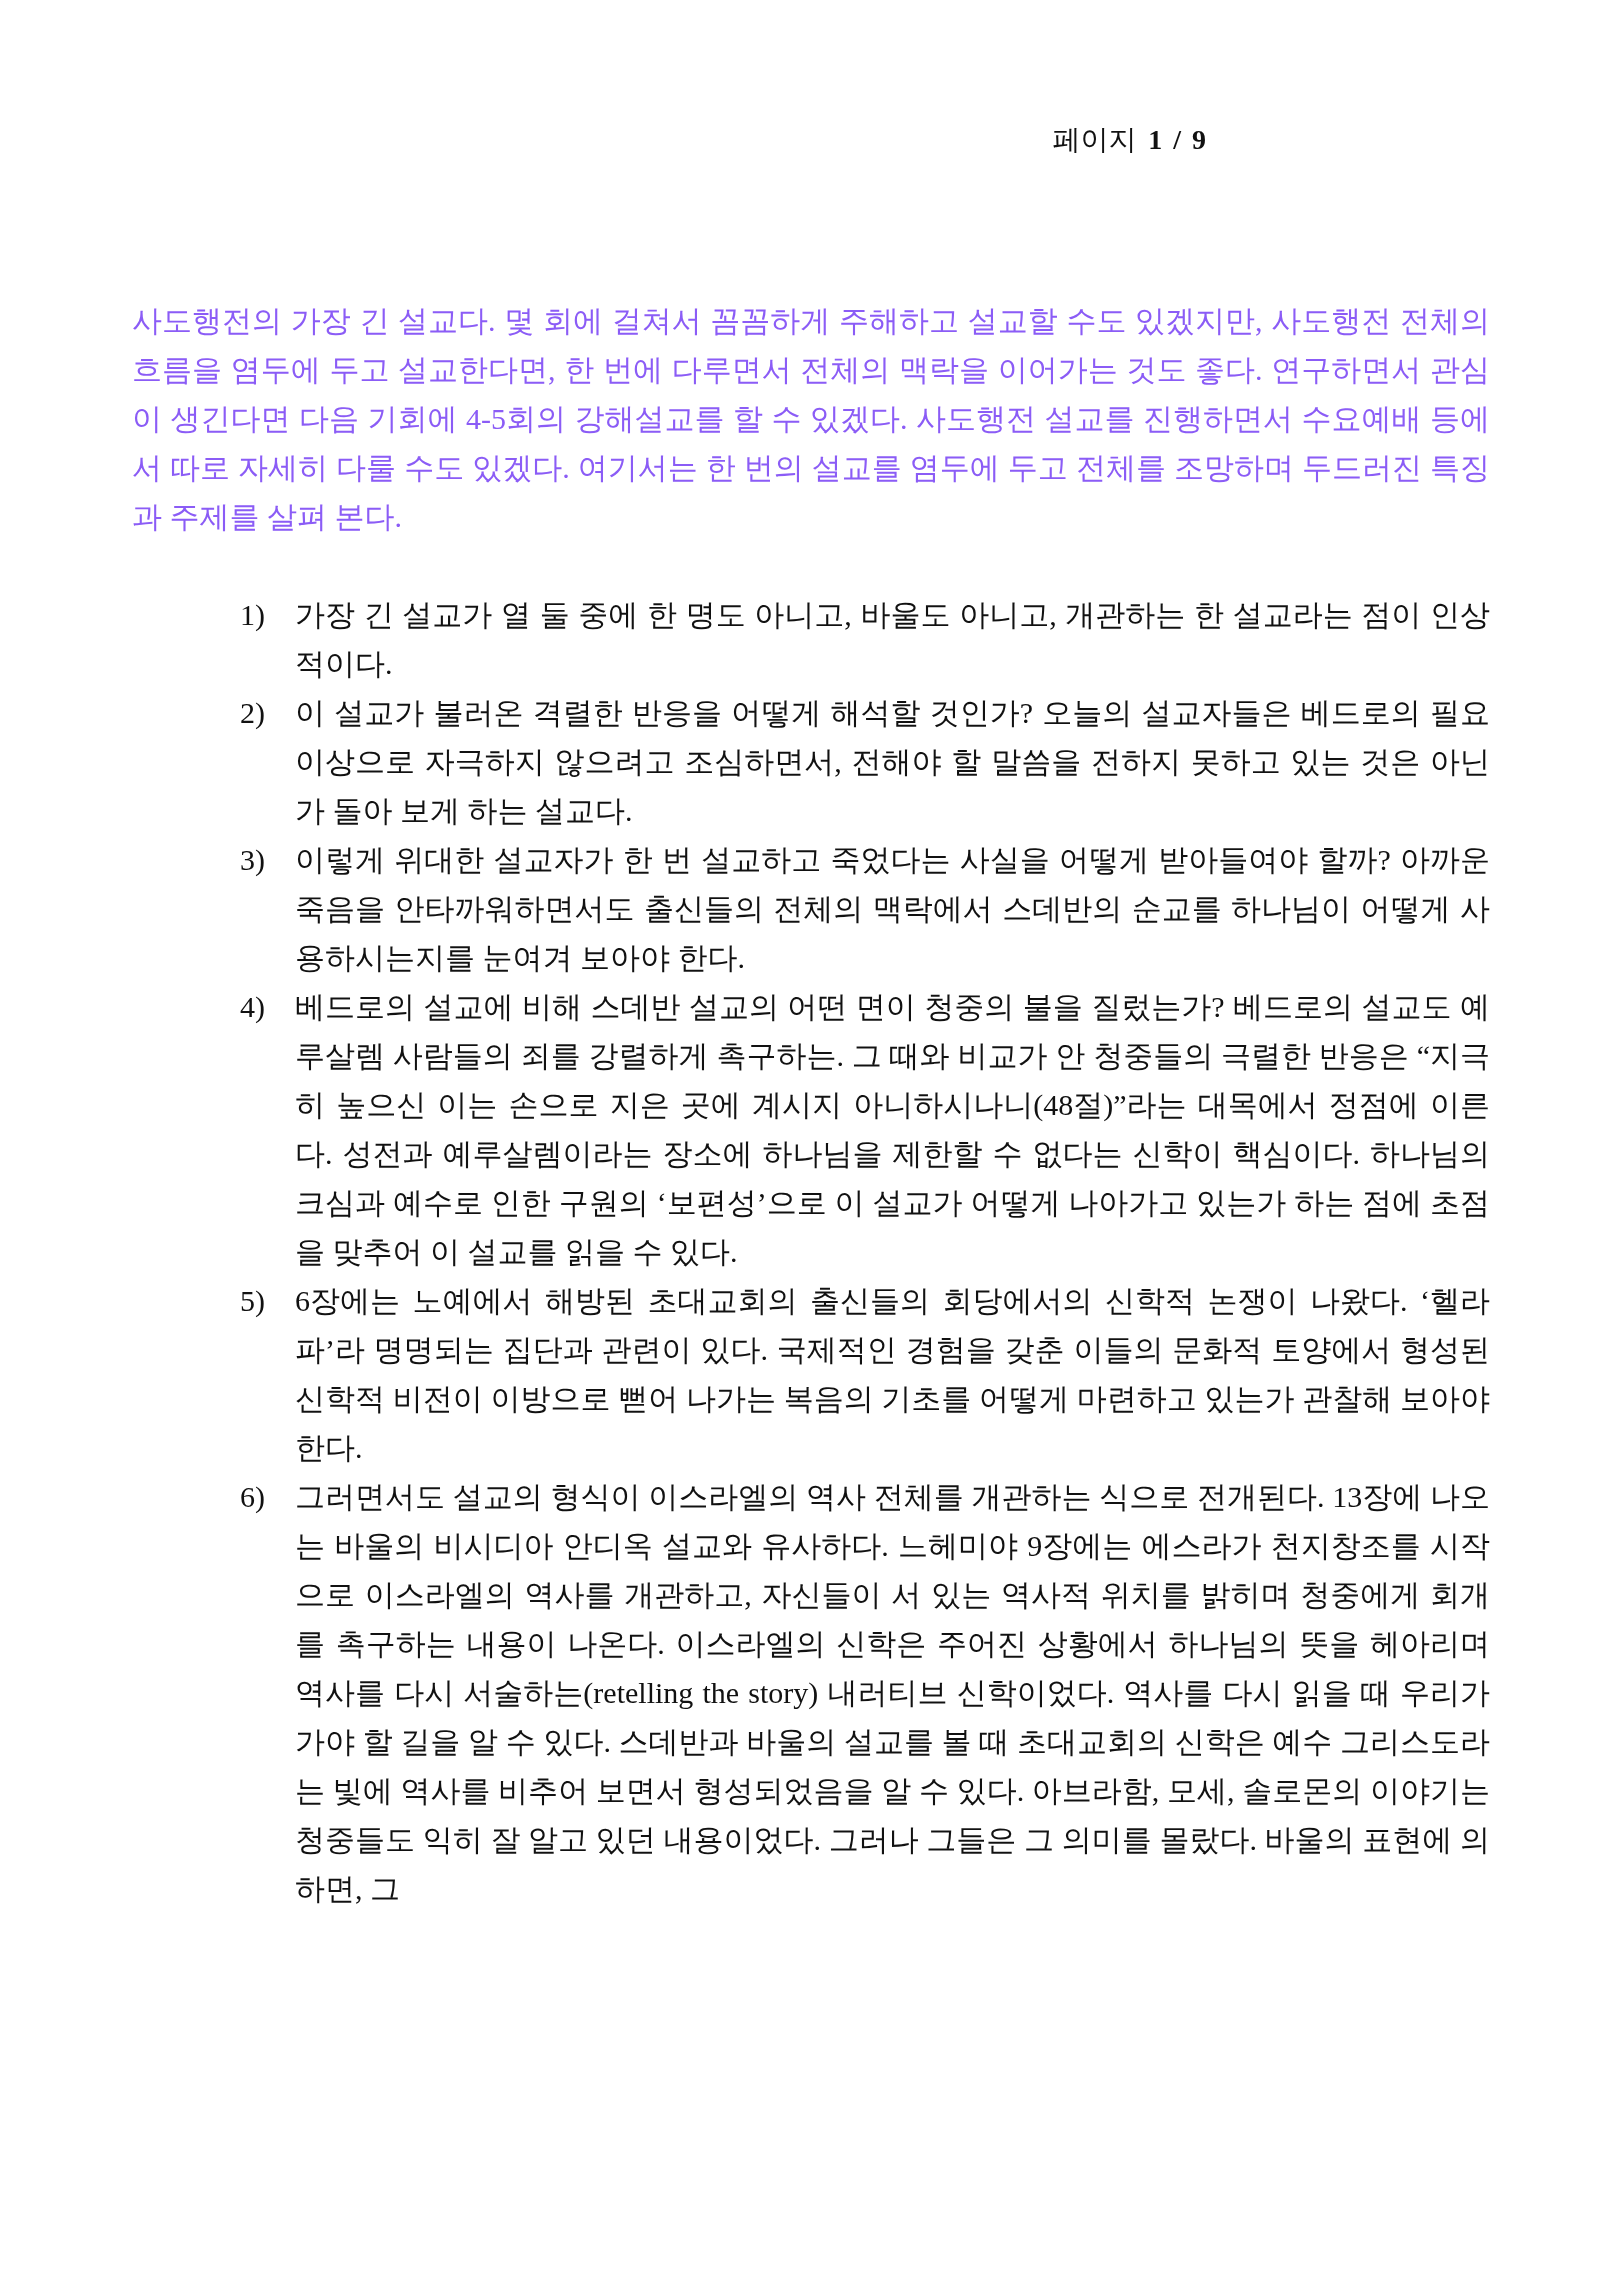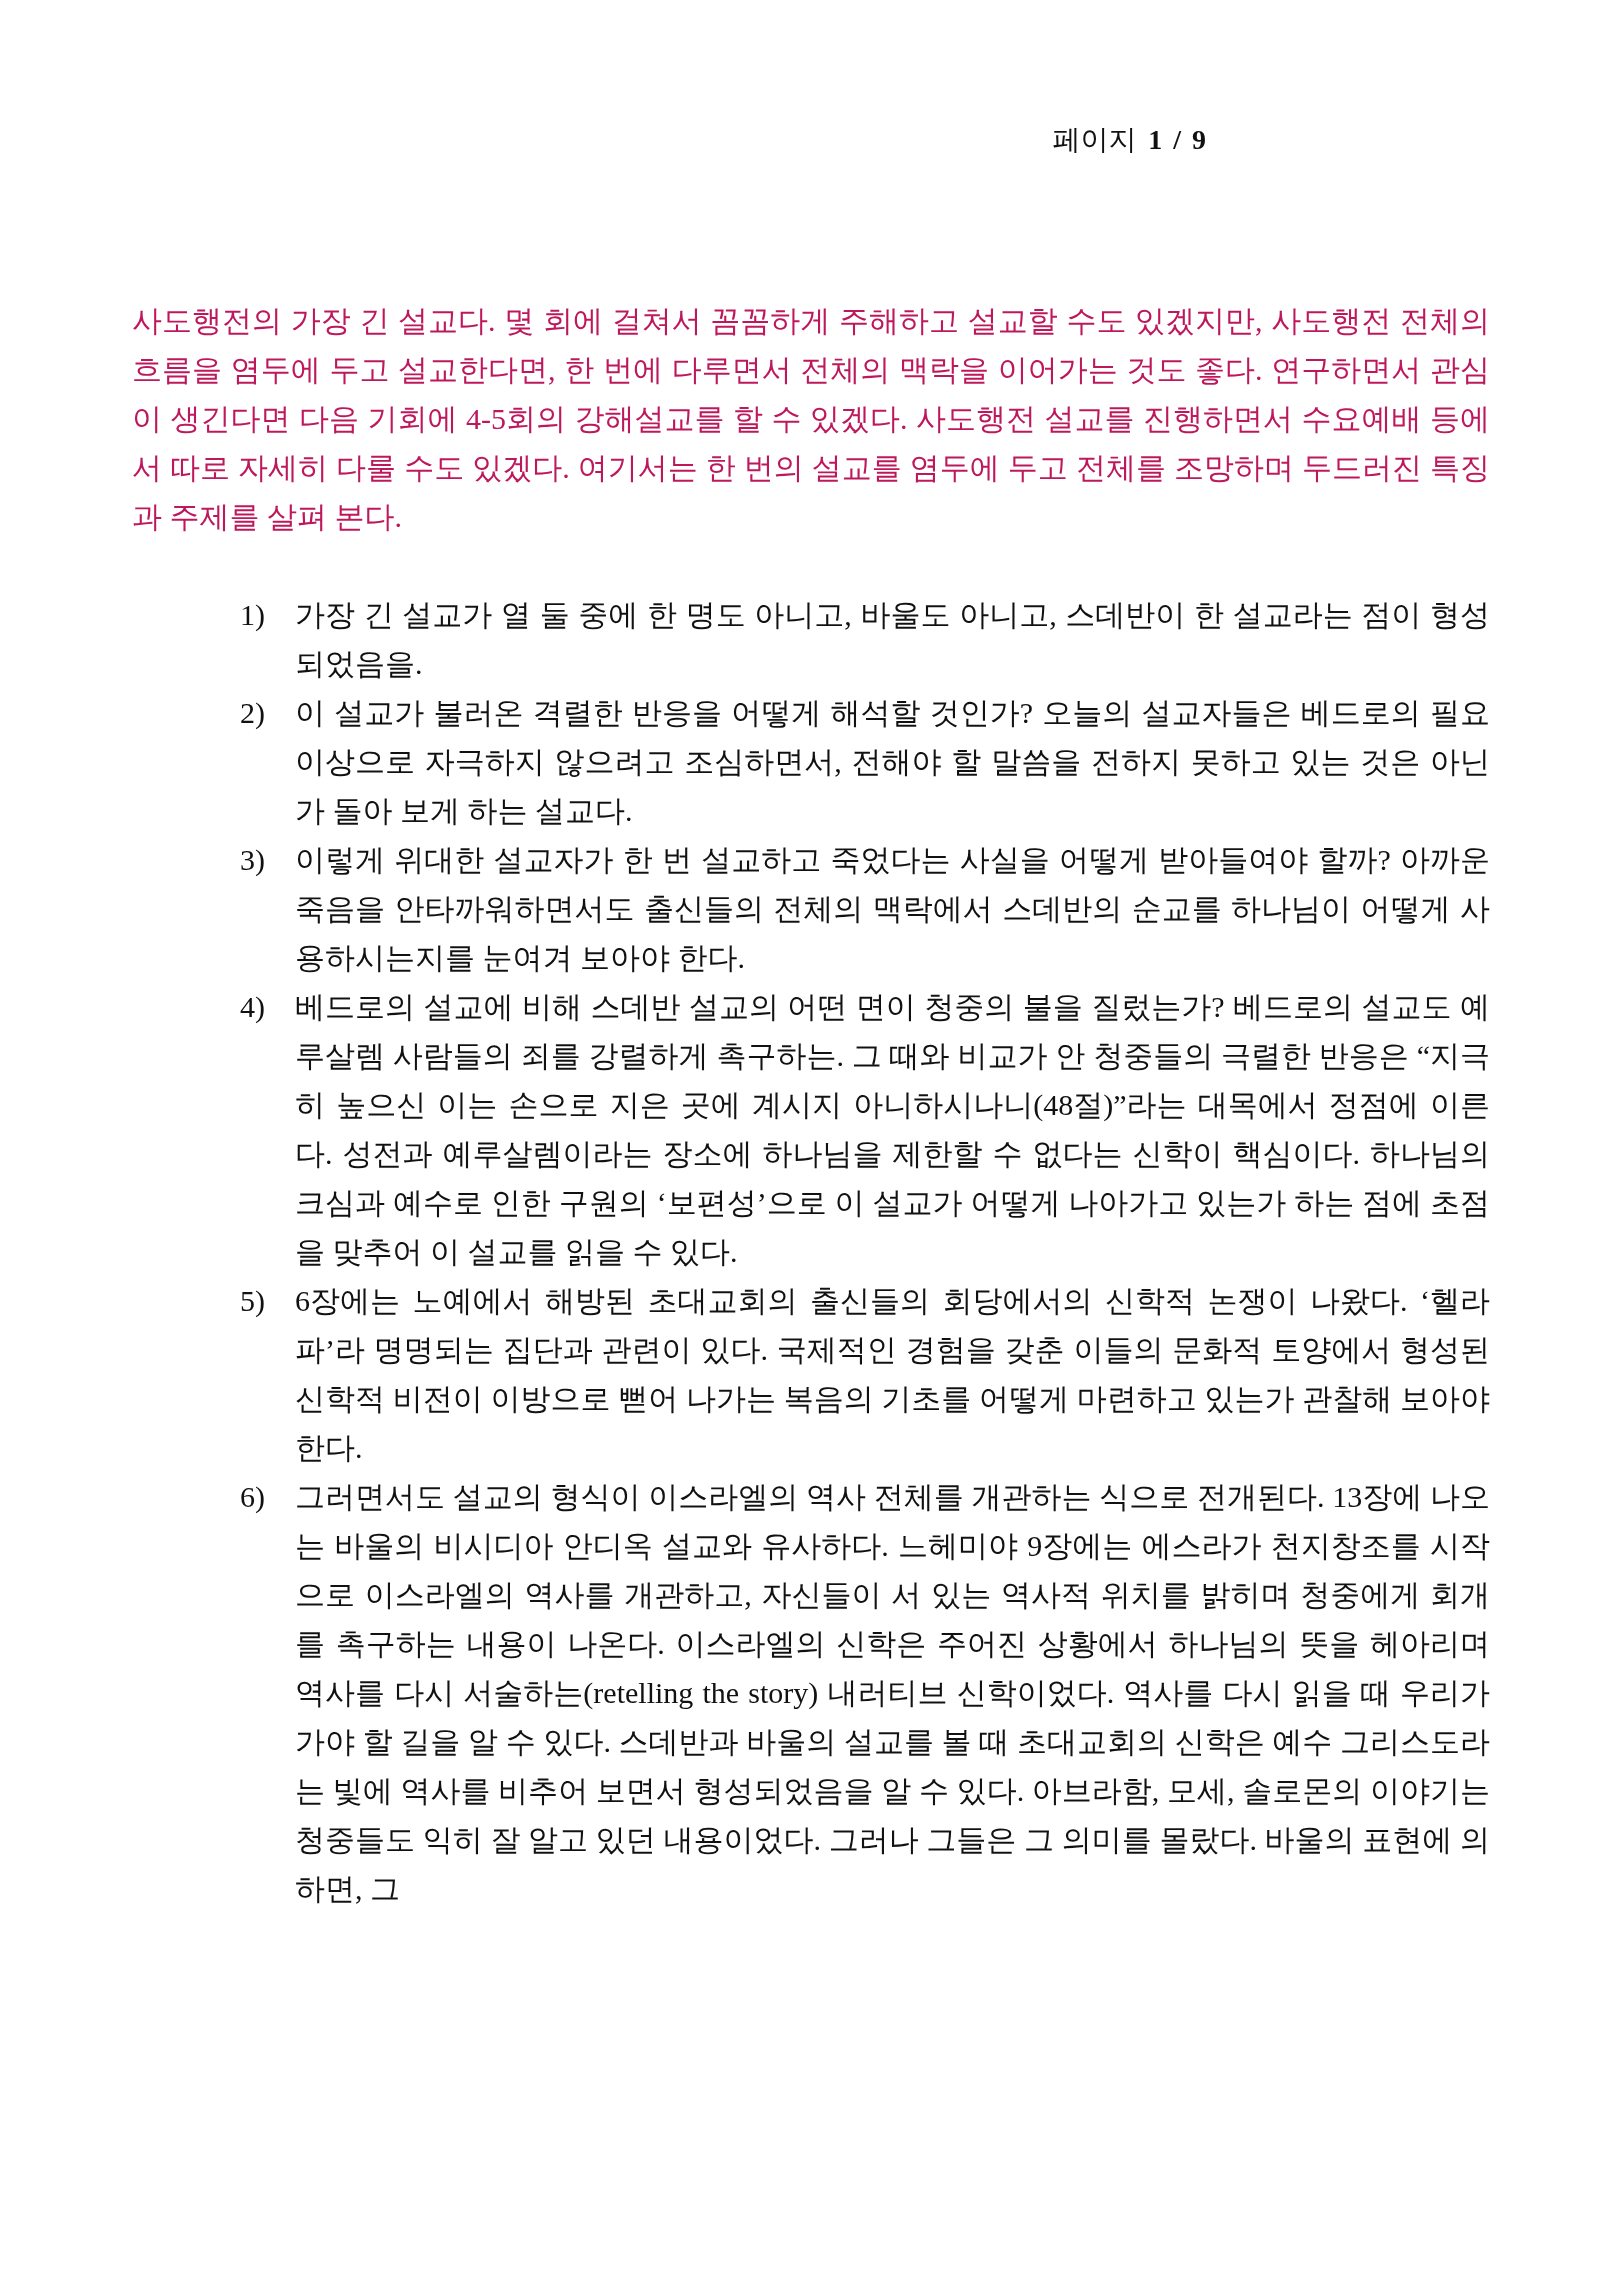--- a/index.html
+++ b/index.html
@@ -40,21 +40,21 @@
   }
   .title-block {
     font-size: 30px;
     line-height: 54px;
     margin-bottom: 39px;
   }
   .intro {
     font-size: 30px;
     line-height: 49px;
     text-align: justify;
-    color: #be185d;
+    color: #8b5cf6;
   }
   .numbered-list {
     margin-top: 49px;
     padding-left: 108px; 
   }
   .list-item {
     display: flex;
     align-items: flex-start;
     font-size: 30px;
     line-height: 49px;
@@ -81,21 +81,21 @@
 
     <div class="title-block">
     </div>
 
     <p class="intro">사도행전의 가장 긴 설교다. 몇 회에 걸쳐서 꼼꼼하게 주해하고 설교할 수도 있겠지만, 사도행전 전체의 흐름을 염두에 두고 설교한다면, 한 번에 다루면서 전체의 맥락을 이어가는 것도 좋다. 연구하면서 관심이 생긴다면 다음 기회에 4-5회의 강해설교를 할 수 있겠다. 사도행전 설교를 진행하면서 수요예배 등에서 따로 자세히 다룰 수도 있겠다. 여기서는 한 번의 설교를 염두에 두고 전체를 조망하며 두드러진 특징과 주제를 살펴 본다.</p>
 
     <div class="numbered-list">
 
       <div class="list-item">
         <span class="item-number">1)</span>
-        <div class="item-text">가장 긴 설교가 열 둘 중에 한 명도 아니고, 바울도 아니고, 스데반이 한 설교라는 점이 형성되었음을.</div>
+        <div class="item-text">가장 긴 설교가 열 둘 중에 한 명도 아니고, 바울도 아니고, 개관하는 한 설교라는 점이 인상적이다.</div>
       </div>
 
       <div class="list-item">
         <span class="item-number">2)</span>
         <div class="item-text">이 설교가 불러온 격렬한 반응을 어떻게 해석할 것인가? 오늘의 설교자들은 베드로의 필요이상으로 자극하지 않으려고 조심하면서, 전해야 할 말씀을 전하지 못하고 있는 것은 아닌가 돌아 보게 하는 설교다.</div>
       </div>
 
       <div class="list-item">
         <span class="item-number">3)</span>
         <div class="item-text">이렇게 위대한 설교자가 한 번 설교하고 죽었다는 사실을 어떻게 받아들여야 할까? 아까운 죽음을 안타까워하면서도 출신들의 전체의 맥락에서 스데반의 순교를 하나님이 어떻게 사용하시는지를 눈여겨 보아야 한다.</div>

